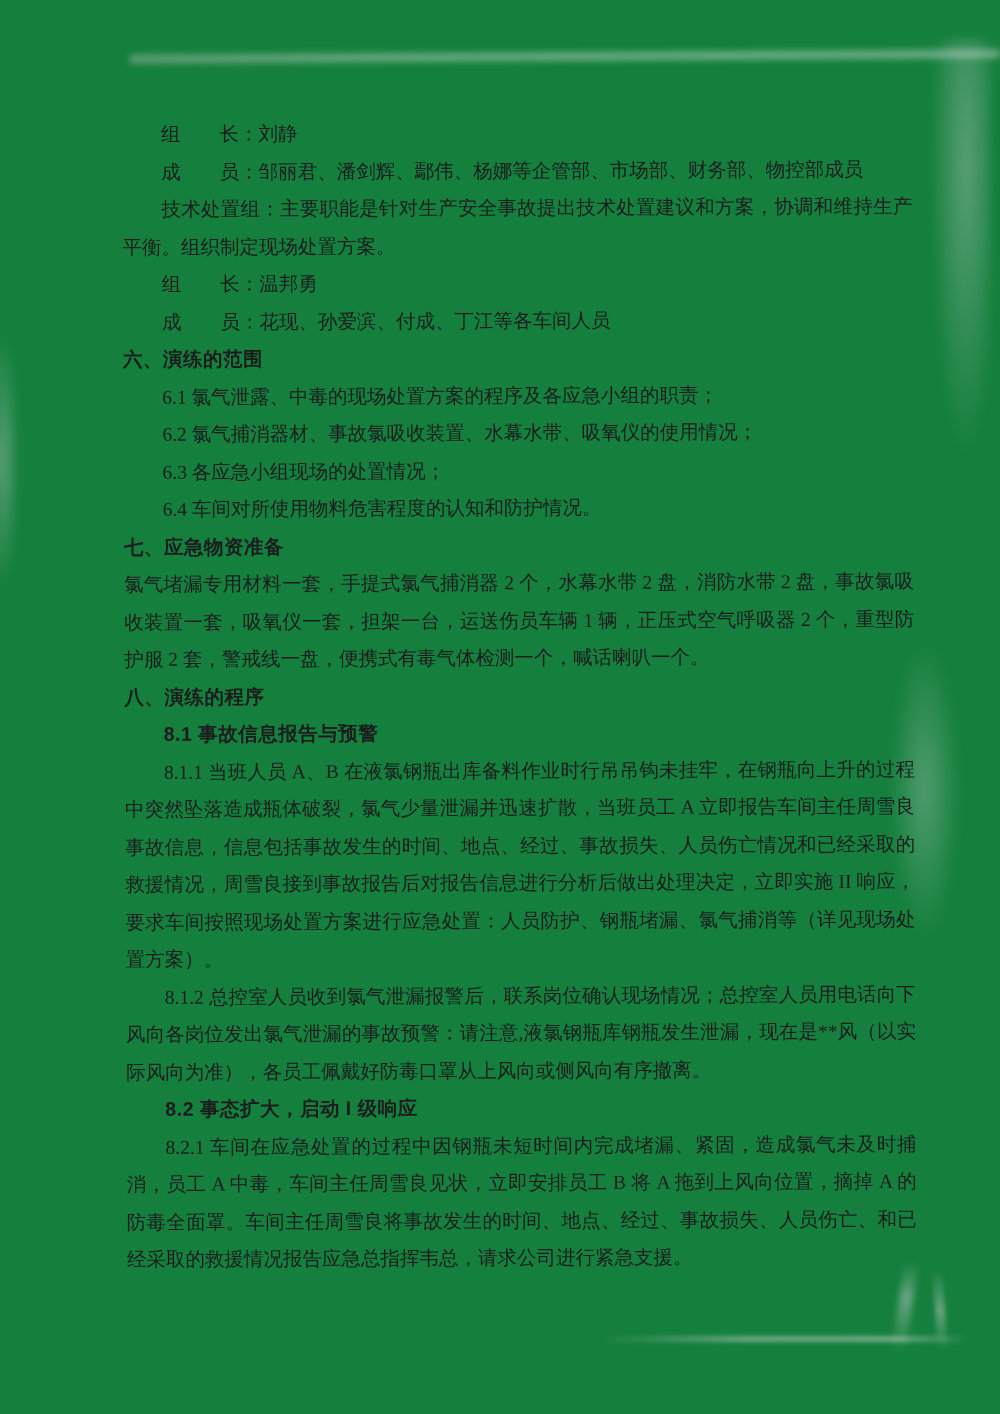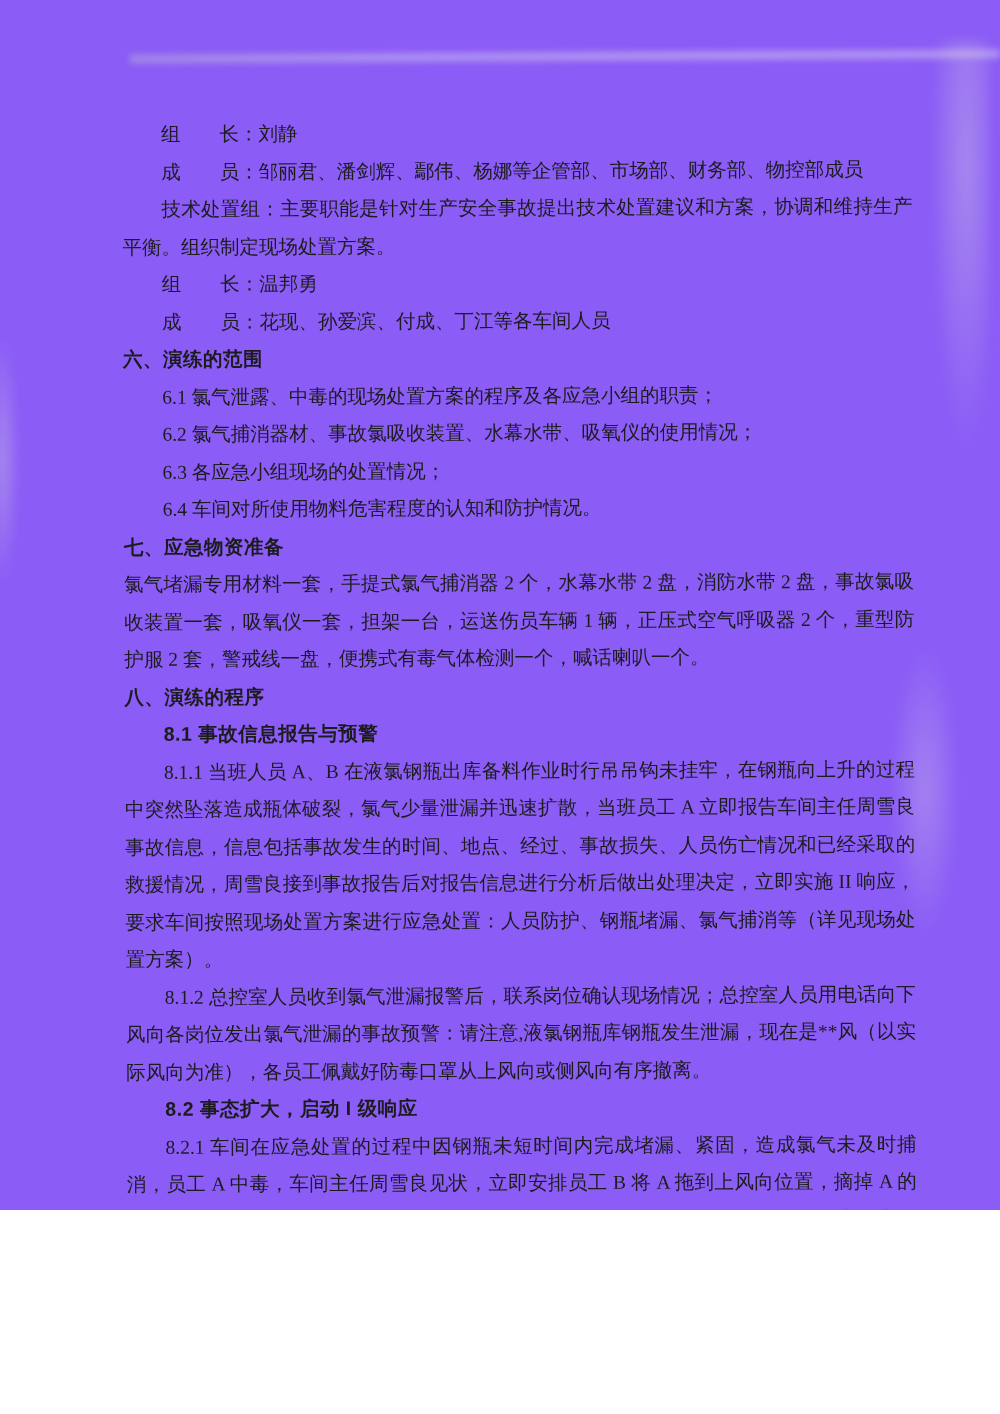--- a/index.html
+++ b/index.html
@@ -3,22 +3,22 @@
 <meta charset="utf-8">
 <style>
   html, body {
     margin: 0;
     padding: 0;
     background: #ffffff;
   }
   .page {
     position: relative;
     width: 1000px;
-    height: 1210px;
-    background: #8b5cf6;
+    height: 1414px;
+    background: #15803d;
     overflow: hidden;
   }
   
   .crease {
     position: absolute;
     pointer-events: none;
   }
   .crease-top {
     left: 130px; top: 52px; width: 870px; height: 9px;
     background: linear-gradient(90deg, #c9c9cf 0%, #e2e2e6 30%, #ededf0 70%, #e6e6ea 100%);

